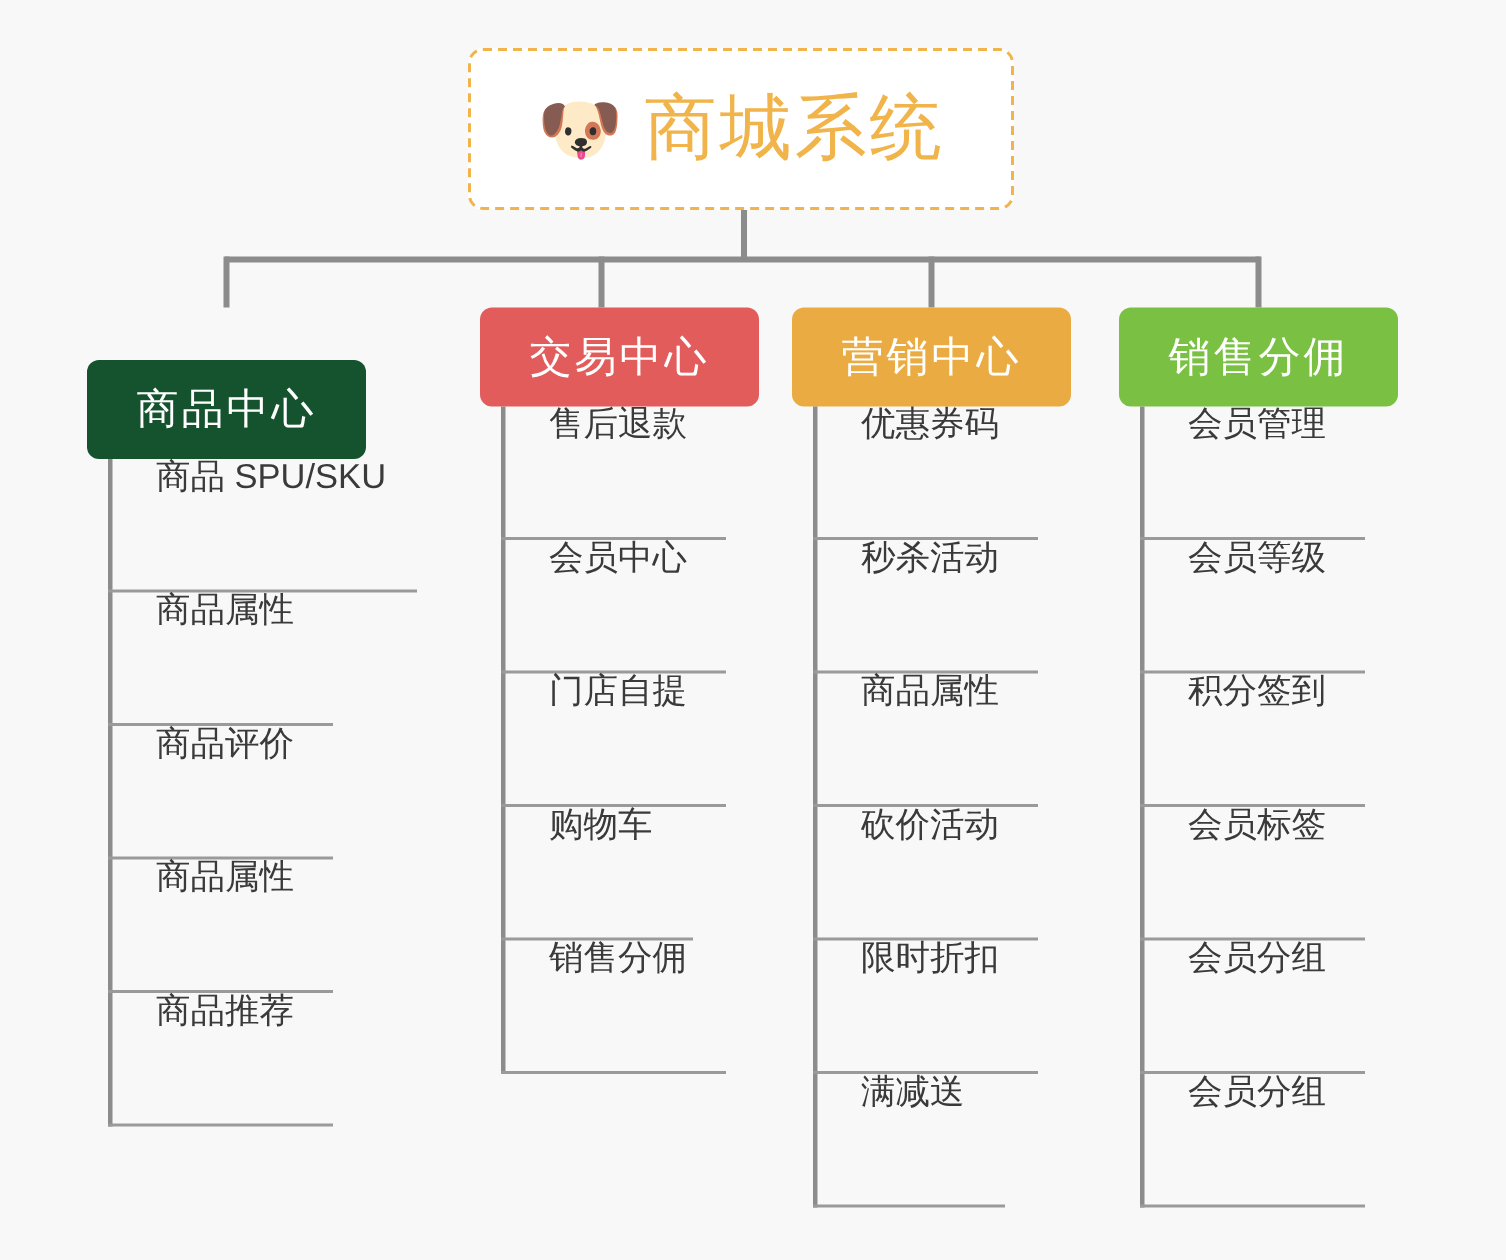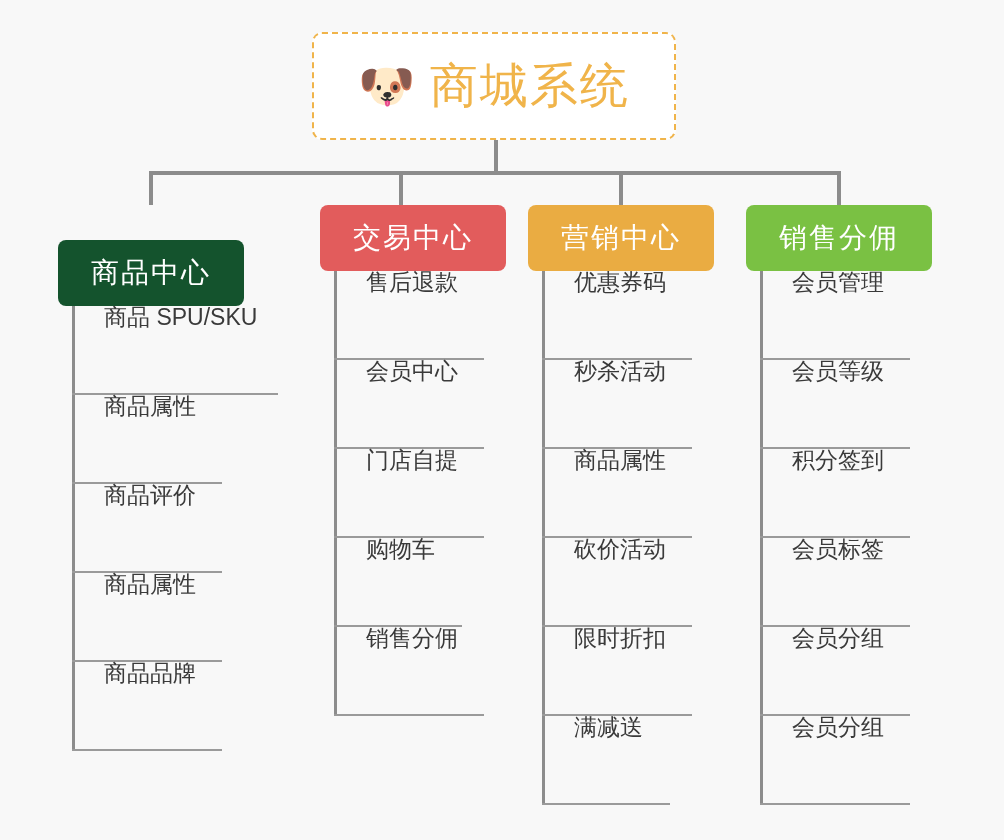--- a/index.html
+++ b/index.html
@@ -174,21 +174,21 @@
           <div class="leaf-item">
             <div class="leaf-rule" style="width: 150px;"></div>
             <span class="leaf-label">商品评价</span>
           </div>
           <div class="leaf-item">
             <div class="leaf-rule" style="width: 150px;"></div>
             <span class="leaf-label">商品属性</span>
           </div>
           <div class="leaf-item">
             <div class="leaf-rule" style="width: 150px;"></div>
-            <span class="leaf-label">商品品牌</span>
+            <span class="leaf-label">商品推荐</span>
           </div>
         </div>
       </div>
       <div class="column" style="left: 320px;">
         <div class="cat-header" style="background: rgb(226, 92, 92);">
           <span class="cat-header-label">交易中心</span>
         </div>
         <div class="leaf-list">
           <div class="leaf-spine"></div>
           <div class="leaf-item">

